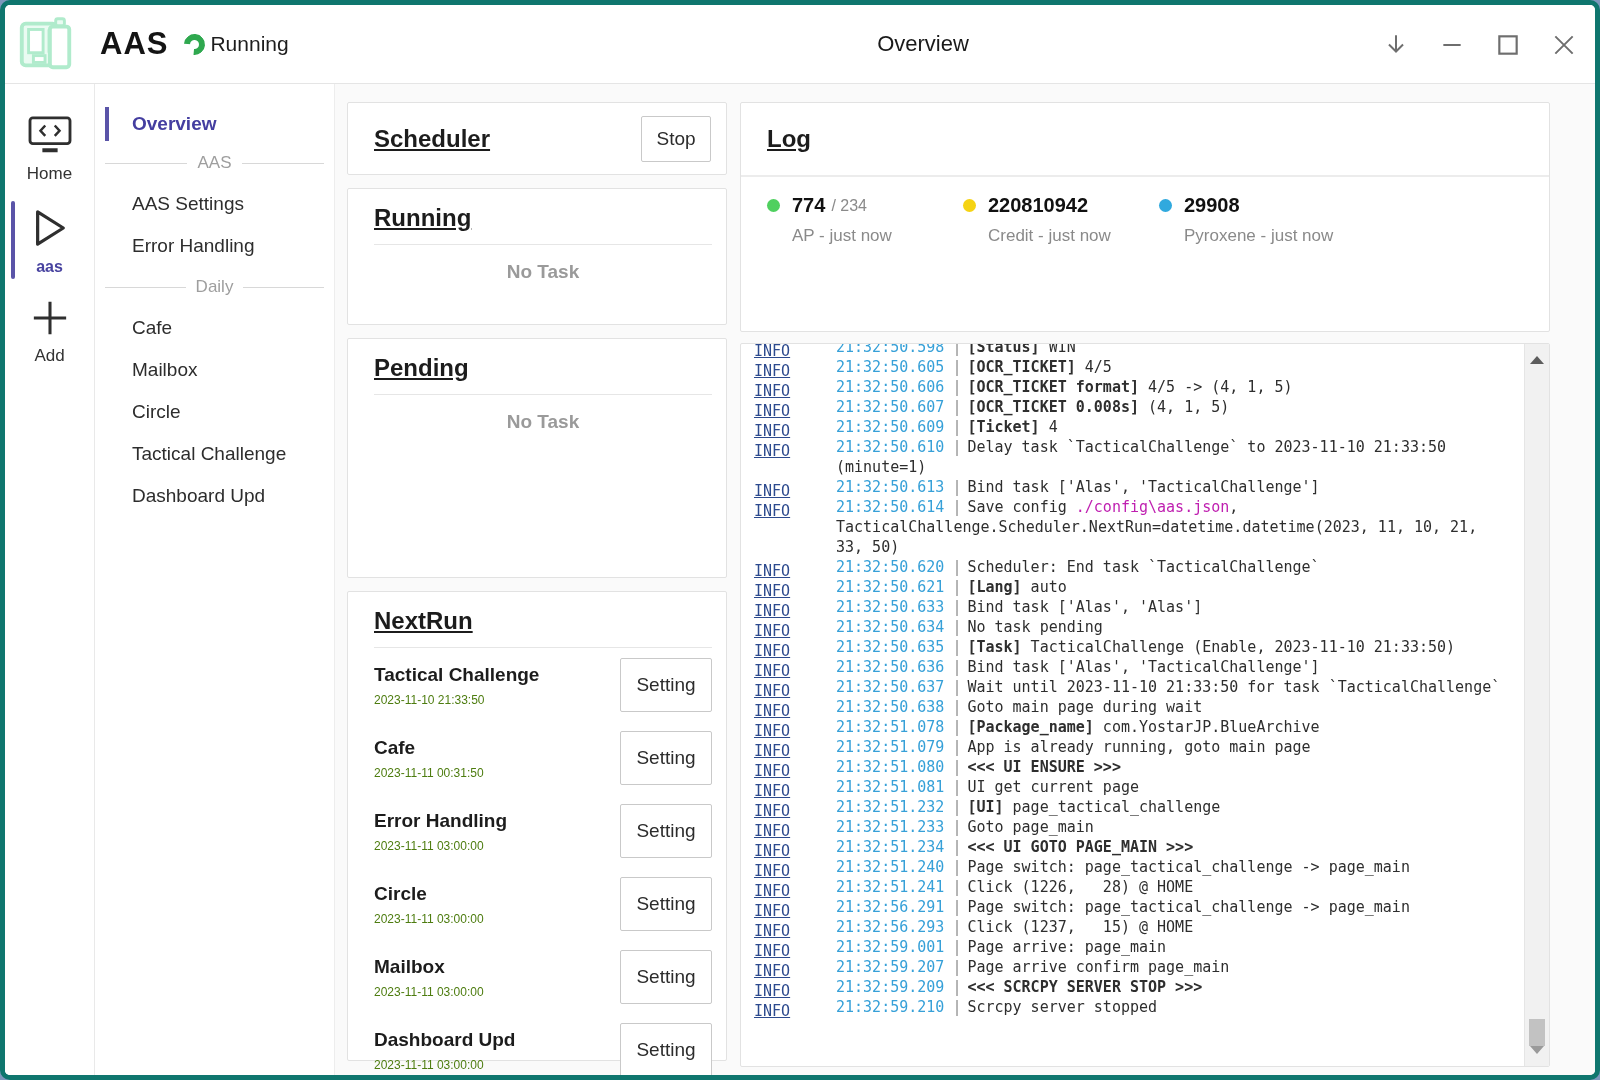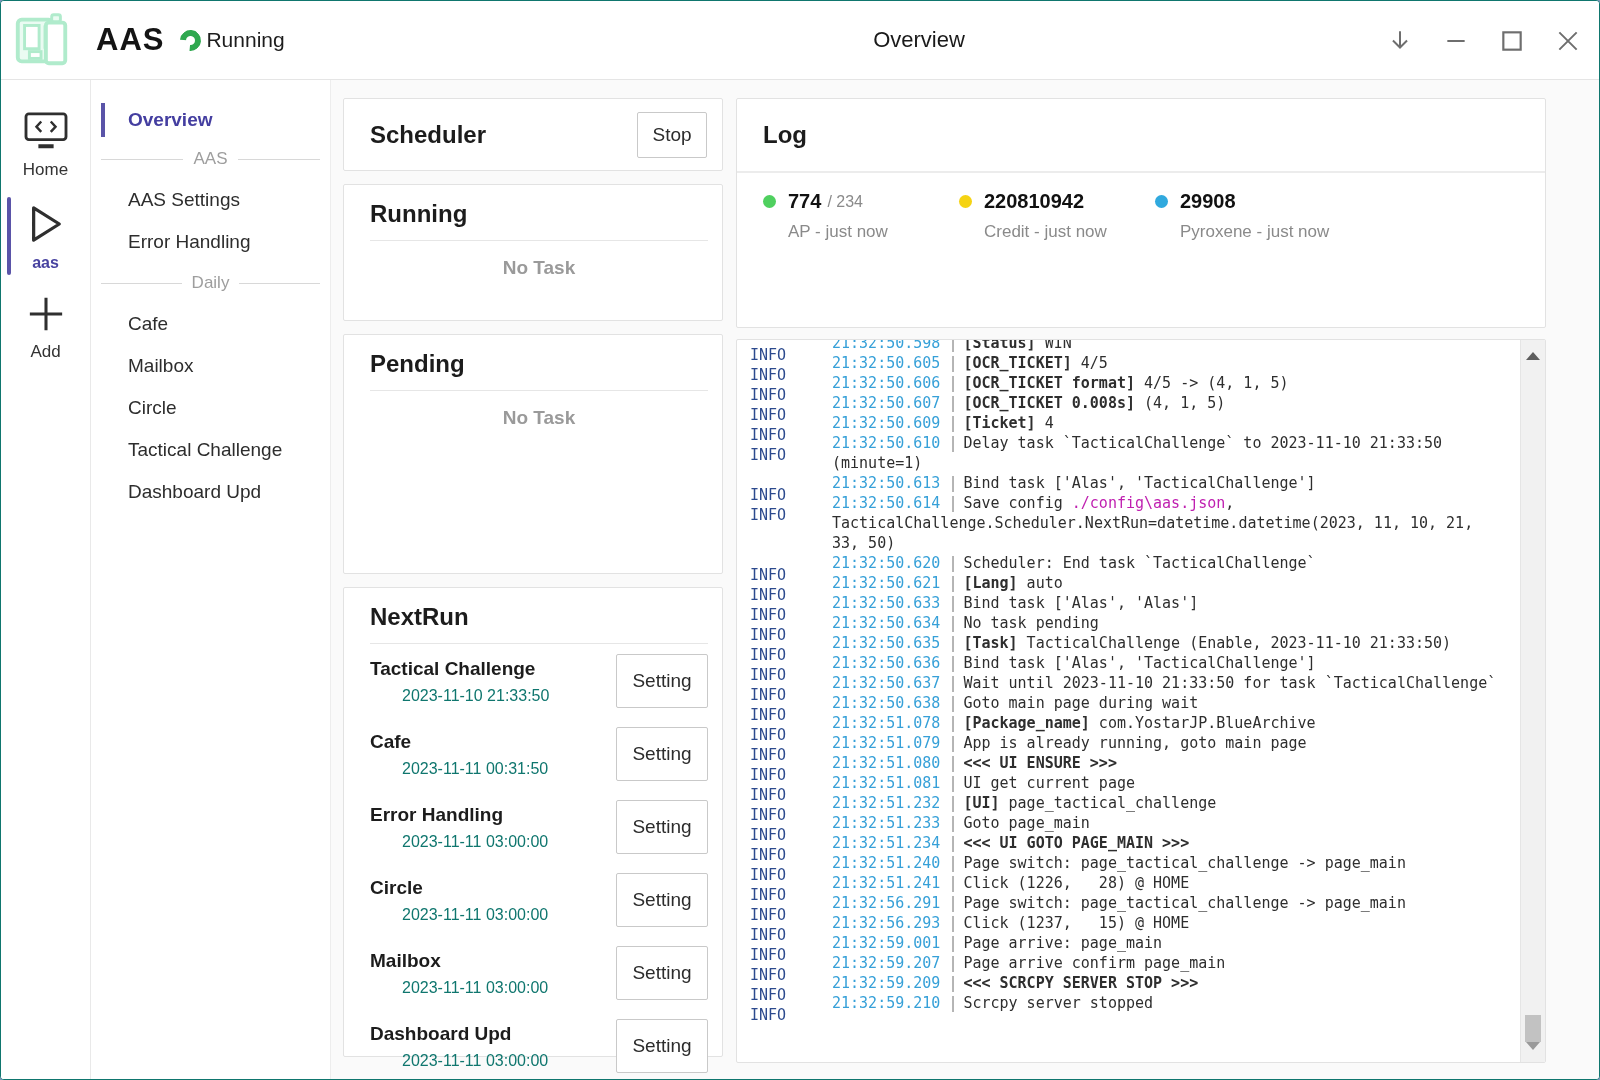--- a/index.html
+++ b/index.html
@@ -3,21 +3,21 @@
 <meta charset="utf-8">
 <style>
   :root{
     --accent:#4f4a9d; --spinner:#2fa84f;
     --log-info:#2c4a8e; --log-time:#36a0d8; --log-path:#bf1fb0;
     --border:#e2e2e2; --gray-text:#8a8a8a;
   }
   *{margin:0;padding:0;box-sizing:border-box;}
   html,body{width:1600px;height:1080px;}
   body{background:#7d97bc;font-family:"Liberation Sans",sans-serif;overflow:hidden;}
-  .window{width:1600px;height:1080px;background:#fafafa;border-radius:4px;overflow:hidden;position:relative;border:1px solid #0f766e;}
+  .window{width:1600px;height:1080px;background:#fafafa;border-radius:10px;overflow:hidden;position:relative;border:5px solid #0f766e;}
 
   
   .titlebar{height:79px;background:#fff;border-bottom:1px solid #e5e5e5;display:flex;align-items:center;position:relative;}
   .logo-box{width:62px;height:62px;margin-left:10px;flex:0 0 auto;}
   .brand{font-size:31px;font-weight:700;letter-spacing:1px;color:#141414;margin-left:23px;}
   .status-wrap{display:flex;align-items:center;margin-left:16px;}
   .spinner{width:21px;height:21px;border:6px solid var(--spinner);border-left-color:transparent;border-radius:50%;transform:rotate(-40deg);}
   .status-label{font-size:21px;color:#1d1d1d;margin-left:5px;}
   .page-title{position:absolute;left:918px;transform:translateX(-50%);font-size:22px;color:#1a1a1a;}
   .win-controls{position:absolute;right:18px;top:0;height:79px;display:flex;align-items:center;gap:30px;}
@@ -39,56 +39,56 @@
   .nav-overview::before{content:"";position:absolute;left:10px;top:2px;bottom:2px;width:4px;background:#5a54a8;}
   .nav-section{display:flex;align-items:center;color:#9e9e9e;font-size:17px;padding:10px 10px;gap:10px;}
   .nav-section::before,.nav-section::after{content:"";flex:1;height:1px;background:#d8d8d8;}
   .nav-item{padding:10px 0 10px 37px;font-size:19px;color:#2d2d2d;cursor:pointer;}
 
   
   .content{flex:1;display:flex;padding:18px 0 0 12px;gap:13px;align-items:flex-start;}
   .col-left{width:380px;flex:0 0 auto;}
   .col-right{width:810px;flex:0 0 auto;}
   .card{background:#fff;border:1px solid var(--border);border-radius:2px;margin-bottom:13px;}
-  .card-title{font-size:24px;font-weight:700;color:#1c1c1c;}
+  .card-title{font-size:24px;font-weight:700;color:#1c1c1c;text-decoration:underline;}
   .title-divider{height:1px;background:#e6e6e6;margin:12px 0 0;}
 
   .scheduler-card{height:73px;display:flex;align-items:center;justify-content:space-between;padding:0 15px 0 26px;}
   .ghost-btn{background:#fff;border:1px solid #c9c9c9;border-radius:2px;font-size:19px;color:#2c2c2c;font-family:inherit;cursor:pointer;}
   .stop-btn{width:70px;height:46px;}
 
   .task-card{padding:15px 14px 0 26px;}
   .running-card{height:137px;}
   .pending-card{height:240px;}
   .no-task{text-align:center;font-size:19px;color:#9a9a9a;margin-top:16px;font-weight:bold;}
 
   .waiting-card{height:470px;}
   .wait-row{display:flex;align-items:center;justify-content:space-between;padding:10px 0 9px;}
   .wait-name{font-size:19px;font-weight:700;color:#1c1c1c;}
-  .wait-time{font-size:16px;color:#0f766e;margin-top:7px;margin-left:32px;}
+  .wait-time{font-size:12px;color:#4d7c0f;margin-top:7px;}
   .setting-btn{width:92px;height:54px;flex:0 0 auto;}
 
   
   .log-head-card{height:230px;margin-bottom:11px;}
   .log-head{height:72px;display:flex;align-items:center;justify-content:space-between;padding:0 8px 0 26px;}
   .autoscroll-btn{background:var(--accent);color:#fff;border:none;height:43px;padding:0 19px;font-size:19px;font-family:inherit;border-radius:2px;cursor:pointer;}
   .log-head-divider{height:2px;background:#ececec;}
   .stats{display:flex;padding:17px 0 0 26px;}
   .stat{width:196px;}
   .stat-top{display:flex;align-items:center;}
   .stat-dot{width:13px;height:13px;border-radius:50%;margin-right:12px;flex:0 0 auto;}
   .stat-value{font-size:20px;font-weight:700;color:#111;}
   .stat-total{font-size:16px;color:#8a8a8a;margin-left:6px;}
   .stat-label{font-size:17px;color:#8a8a8a;margin:9px 0 0 25px;}
 
   
   .log-view-card{height:724px;position:relative;overflow:hidden;padding:0;}
   .log-lines{margin:-7px 25px 0 0;padding:0 12px 0 13px;font-family:"DejaVu Sans Mono","Liberation Mono",monospace;font-size:15px;line-height:20px;color:#2e2e2e;}
   .log-entry{position:relative;padding-left:82px;white-space:pre-wrap;word-wrap:break-word;}
-  .log-level{position:absolute;left:0;top:12px;color:var(--log-info);}
+  .log-level{position:absolute;left:0;top:4px;color:var(--log-info);text-decoration:underline;}
   .log-time{color:var(--log-time);}
   .log-pipe{color:#8f8f8f;margin:0 6px 0 8px;}
   .log-b{font-weight:bold;text-align:right;}
   .log-path{color:var(--log-path);}
 
   
   .scrollbar{position:absolute;top:0;right:0;bottom:0;width:25px;background:#f1f1f1;border-left:1px solid #e5e5e5;}
   .sb-arrow{position:absolute;left:50%;transform:translateX(-50%);width:0;height:0;border-left:7px solid transparent;border-right:7px solid transparent;cursor:pointer;}
   .sb-up{top:12px;border-bottom:8px solid #5d5d5d;}
   .sb-down{bottom:12px;border-top:8px solid #9a9a9a;}

